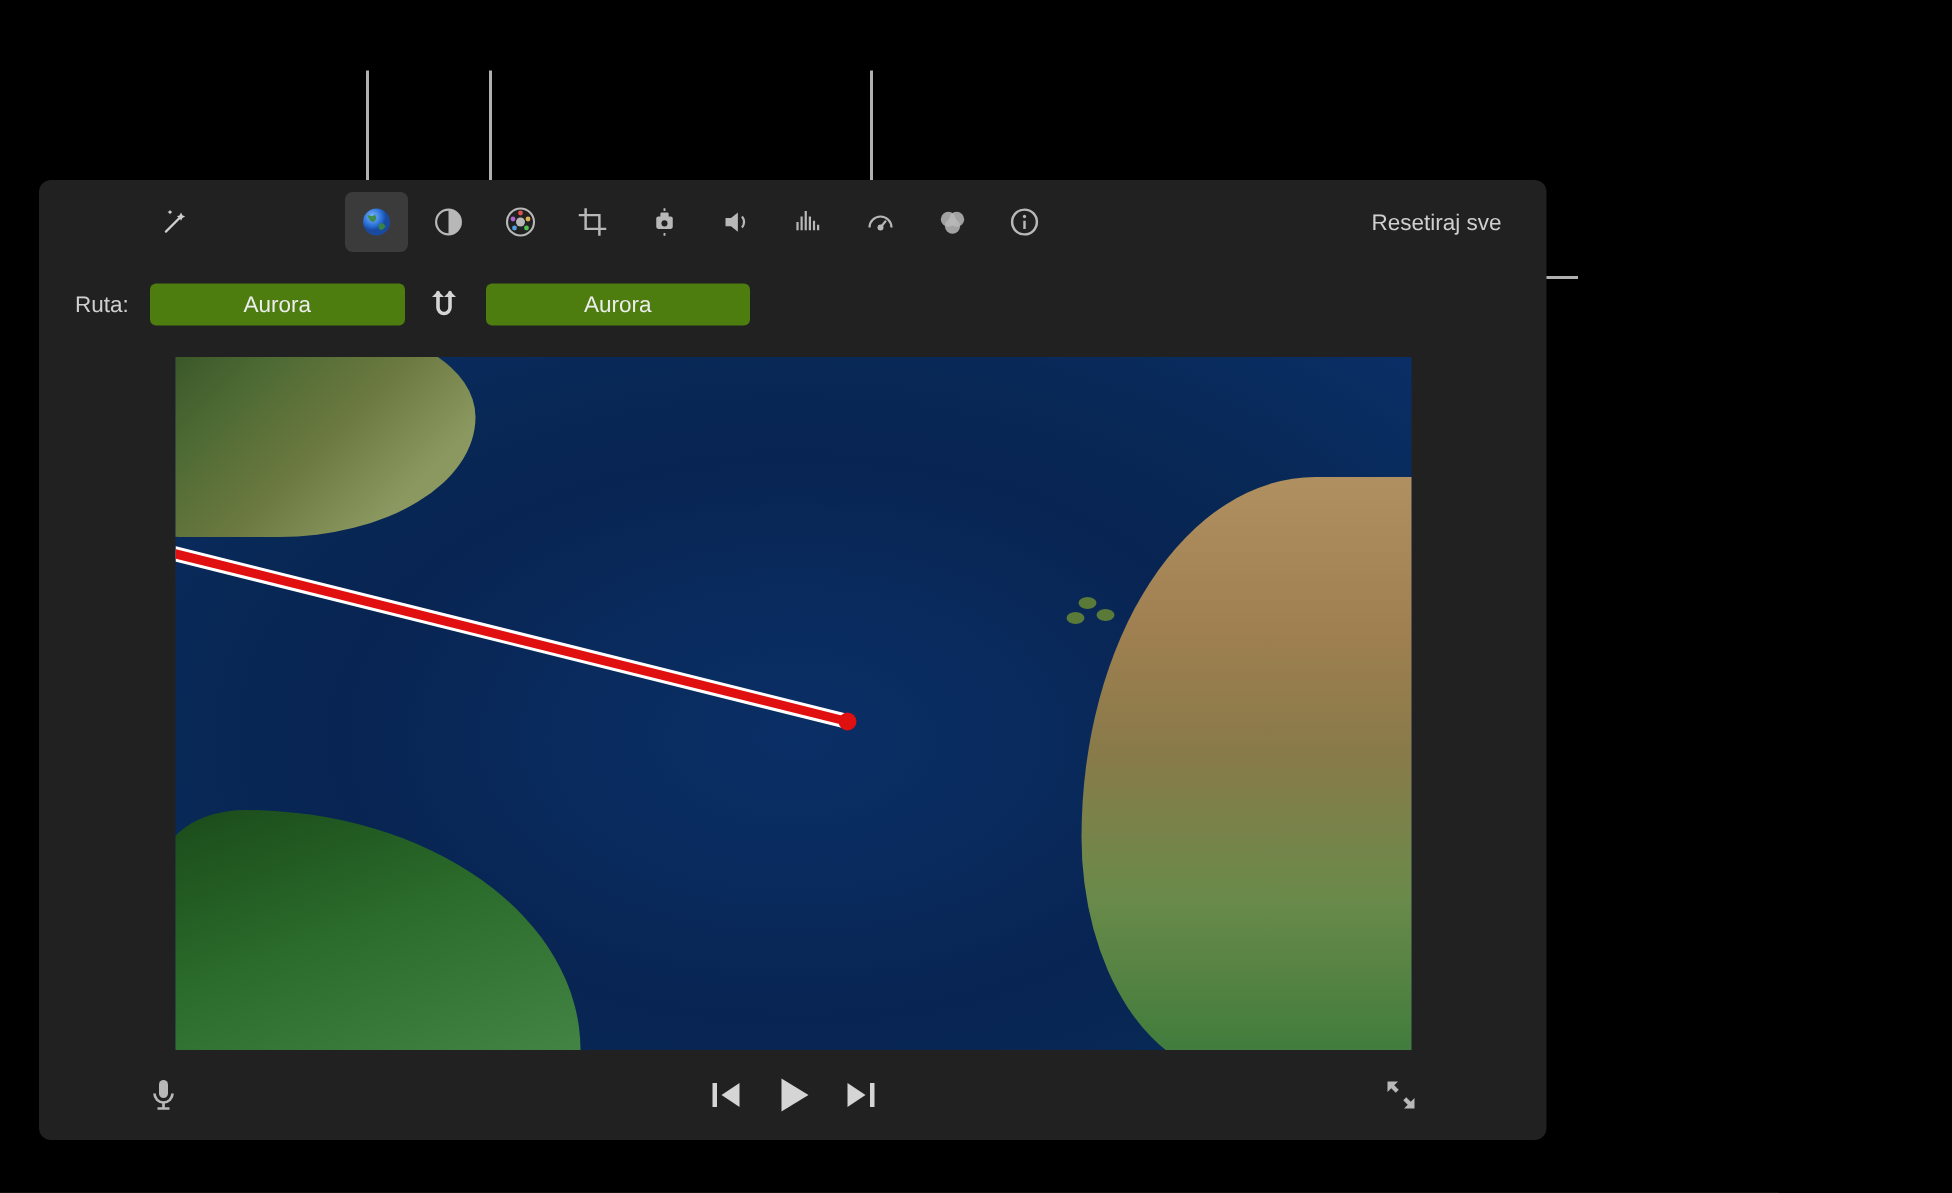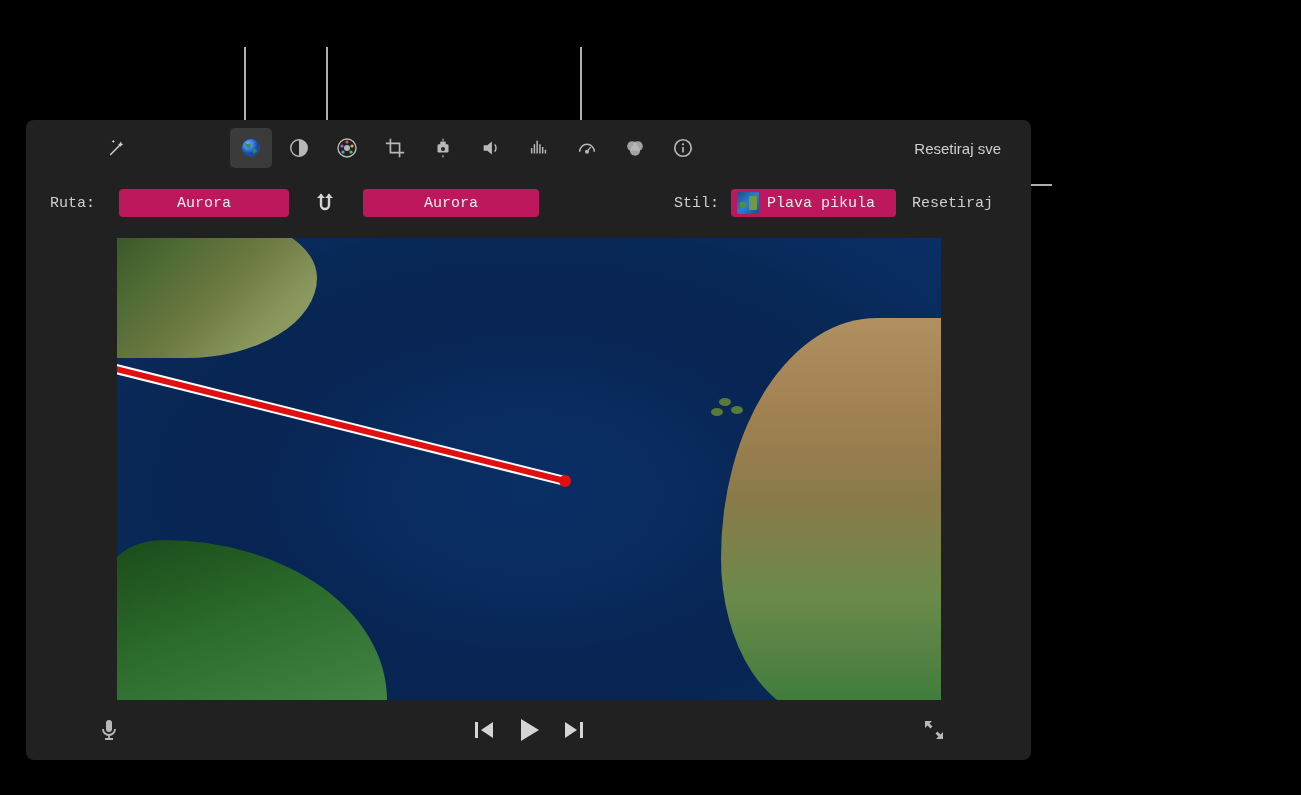--- a/index.html
+++ b/index.html
@@ -52,28 +52,27 @@
   .wand-btn {
     position: absolute;
     left: 70px;
     color: #cfcfcf;
   }
   .controls-row {
     height: 54px;
     display: flex;
     align-items: center;
     padding: 0 24px;
-    gap: 20px;
+    gap: 10px;
     color: #cfcfcf;
     font-size: 15px;
-    font-family: Liberation Mono, monospace;
   }
   .label { color: #cfcfcf; margin-right: 4px; }
   .dropdown {
-    background: #be185d;
+    background: #4d7c0f;
     border-radius: 4px;
     height: 28px;
     display: flex;
     align-items: center;
     justify-content: center;
     color: #ececec;
     font-size: 15px;
     padding: 0 10px;
     min-width: 170px;
     cursor: default;
@@ -297,28 +296,20 @@
       <svg width="26" height="24" viewBox="0 0 26 24" fill="currentColor">
         <path d="M8 4 v10 a4 4 0 0 0 8 0 v-10" fill="none" stroke="currentColor" stroke-width="2.4" stroke-linecap="round"></path>
         <path d="M4 7 l4 -4 l4 4 z"></path>
         <path d="M12 7 l4 -4 l4 4 z"></path>
       </svg>
     </div>
     <div class="dropdown wide">
       <span>Aurora</span>
     </div>
 
-    <div class="stil-group">
-      <span class="label">Stil:</span>
-      <div class="dropdown style">
-        <div class="style-swatch"></div>
-        <span>Plava pikula</span>
-      </div>
-      <div class="reset-btn">Resetiraj</div>
-    </div>
   </div>
 
   <div class="preview">
     <div class="land na"></div>
     <div class="carib"></div>
     <div class="land sa"></div>
     <div class="land af"></div>
     <div class="land canary"></div>
     <svg class="route-line" viewBox="0 0 824 462">
       <line x1="-5" y1="130" x2="448" y2="243" stroke="#ffffff" stroke-width="10" stroke-linecap="round"></line>

